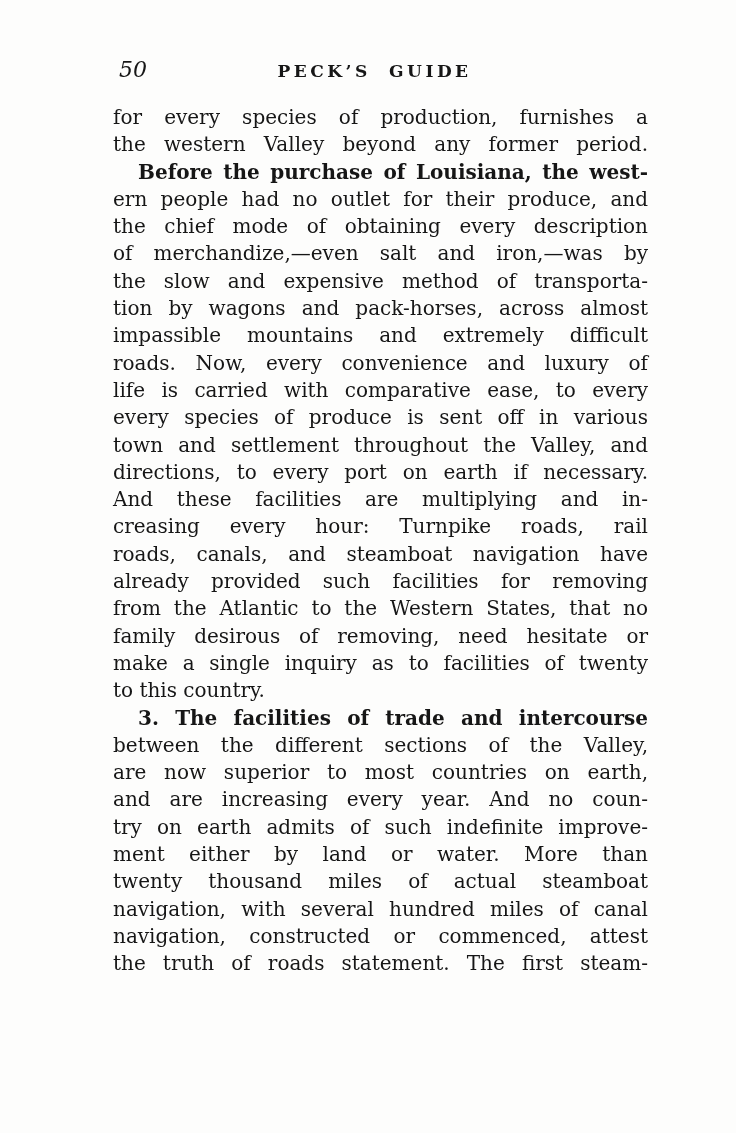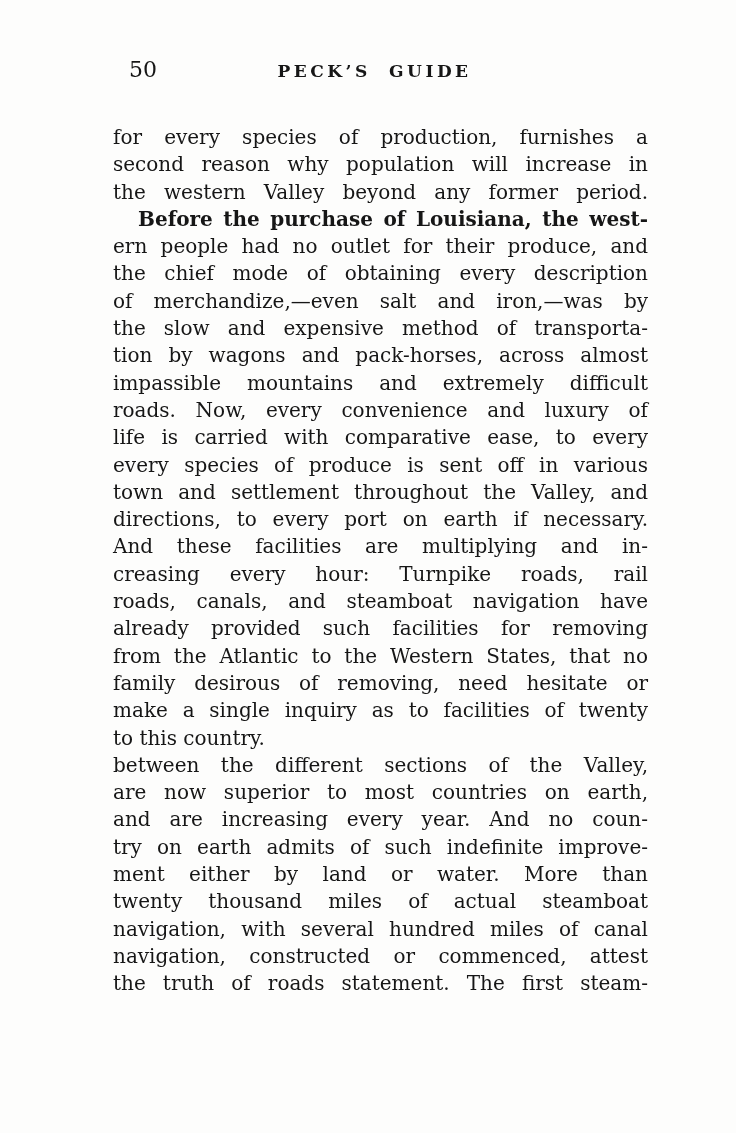--- a/index.html
+++ b/index.html
@@ -21,39 +21,40 @@
     left: 113px;
     top: 56px;
     width: 535px;
   }
   .running-head {
     position: relative;
     height: 32px;
   }
   .page-number {
     position: absolute;
-    left: 16px;
+    left: 6px;
     top: 0;
     font-size: 22px;
     line-height: 28px;
+    font-style: italic;
   }
   .head-title {
     position: absolute;
     left: 0;
     right: 12px;
     top: 3px;
     text-align: center;
     font-size: 17px;
     line-height: 24px;
     font-weight: bold;
     letter-spacing: 3.5px;
     word-spacing: 9px;
   }
   .body-text {
-    margin-top: 36px;
+    margin-top: 16px;
     font-size: 20px;
     line-height: 27.3px;
   }
   .para { margin: 0; }
   .line {
     text-align: justify;
     text-align-last: justify;
   }
   .line.short {
     text-align: right;
@@ -72,21 +73,20 @@
 
     <div class="running-head">
       <span class="page-number">50</span>
       <span class="head-title">PECK’S GUIDE</span>
     </div>
 
     <div class="body-text">
 
       <div class="para">
         <div class="line">for every species of production, furnishes a</div>
-        <div class="line">second reason why population will increase in</div>
         <div class="line">the western Valley beyond any former period.</div>
       </div>
 
       <div class="para">
         <div class="line indent">Before the purchase of Louisiana, the west-</div>
         <div class="line">ern people had no outlet for their produce, and</div>
         <div class="line">the chief mode of obtaining every description</div>
         <div class="line">of merchandize,—even salt and iron,—was by</div>
         <div class="line">the slow and expensive method of transporta-</div>
         <div class="line">tion by wagons and pack-horses, across almost</div>
@@ -100,20 +100,21 @@
         <div class="line">creasing every hour:  Turnpike roads, rail</div>
         <div class="line">roads, canals, and steamboat navigation have</div>
         <div class="line">already provided such facilities for removing</div>
         <div class="line">from the Atlantic to the Western States, that no</div>
         <div class="line">family desirous of removing, need hesitate or</div>
         <div class="line">make a single inquiry as to facilities of twenty</div>
         <div class="line short">to this country.</div>
       </div>
 
       <div class="para">
+        <div class="line indent">3. The facilities of trade and intercourse</div>
         <div class="line">between the different sections of the Valley,</div>
         <div class="line">are now superior to most countries on earth,</div>
         <div class="line">and are increasing every year.  And no coun-</div>
         <div class="line">try on earth admits of such indefinite improve-</div>
         <div class="line">ment either by land or water.  More than</div>
         <div class="line">twenty thousand miles of actual steamboat</div>
         <div class="line">navigation, with several hundred miles of canal</div>
         <div class="line">navigation, constructed or commenced, attest</div>
         <div class="line">the truth of roads statement.  The first steam-</div>
       </div>

